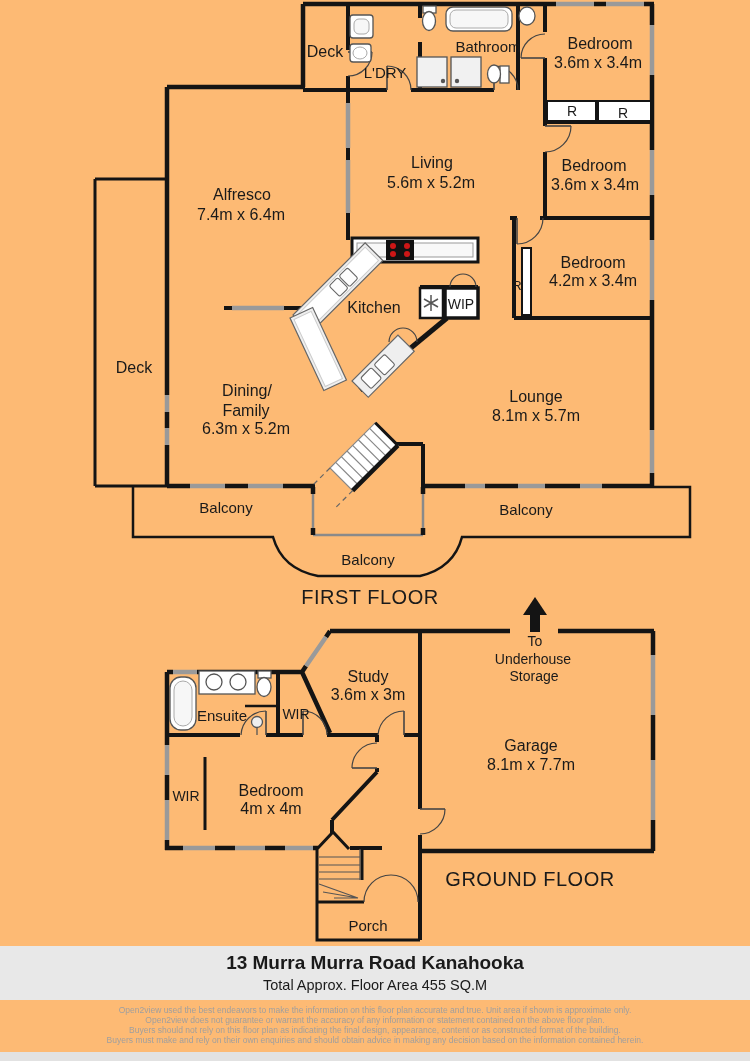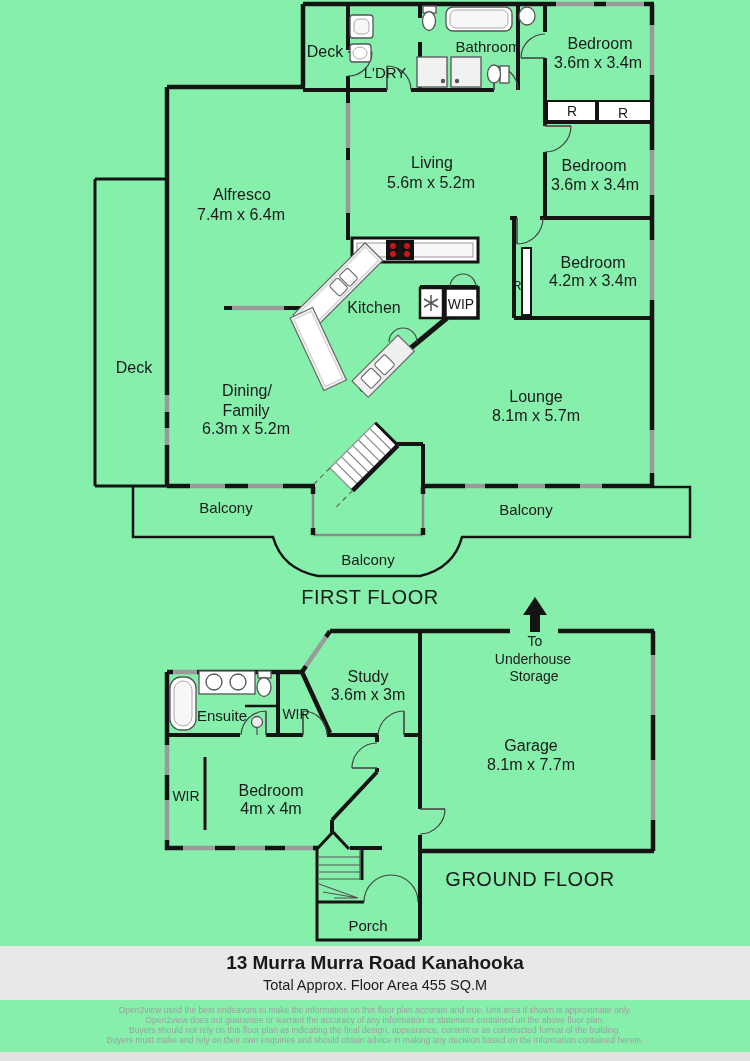--- a/index.html
+++ b/index.html
@@ -1,16 +1,16 @@
 <!DOCTYPE html>
 <html><head>
 <meta charset="utf-8">
 <style>
   html,body{margin:0;padding:0;background:#ffffff;}
-  .page{position:relative;width:750px;height:1061px;background:#86efac;overflow:hidden;
+  .page{position:relative;width:750px;height:1061px;background:#fdba74;overflow:hidden;
         font-family:"Liberation Sans", sans-serif;}
   svg{display:block}
   svg text{fill:#1a1a1a;font-family:"Liberation Sans", sans-serif;}
   .room{font-size:16px;}
   .small{font-size:14px;}
   .tiny{font-size:13px;}
   .mid{font-size:15px;}
   .title{font-size:20px;letter-spacing:.5px;}
   .addr{font-size:19px;font-weight:bold;}
   .area{font-size:14.5px;}

